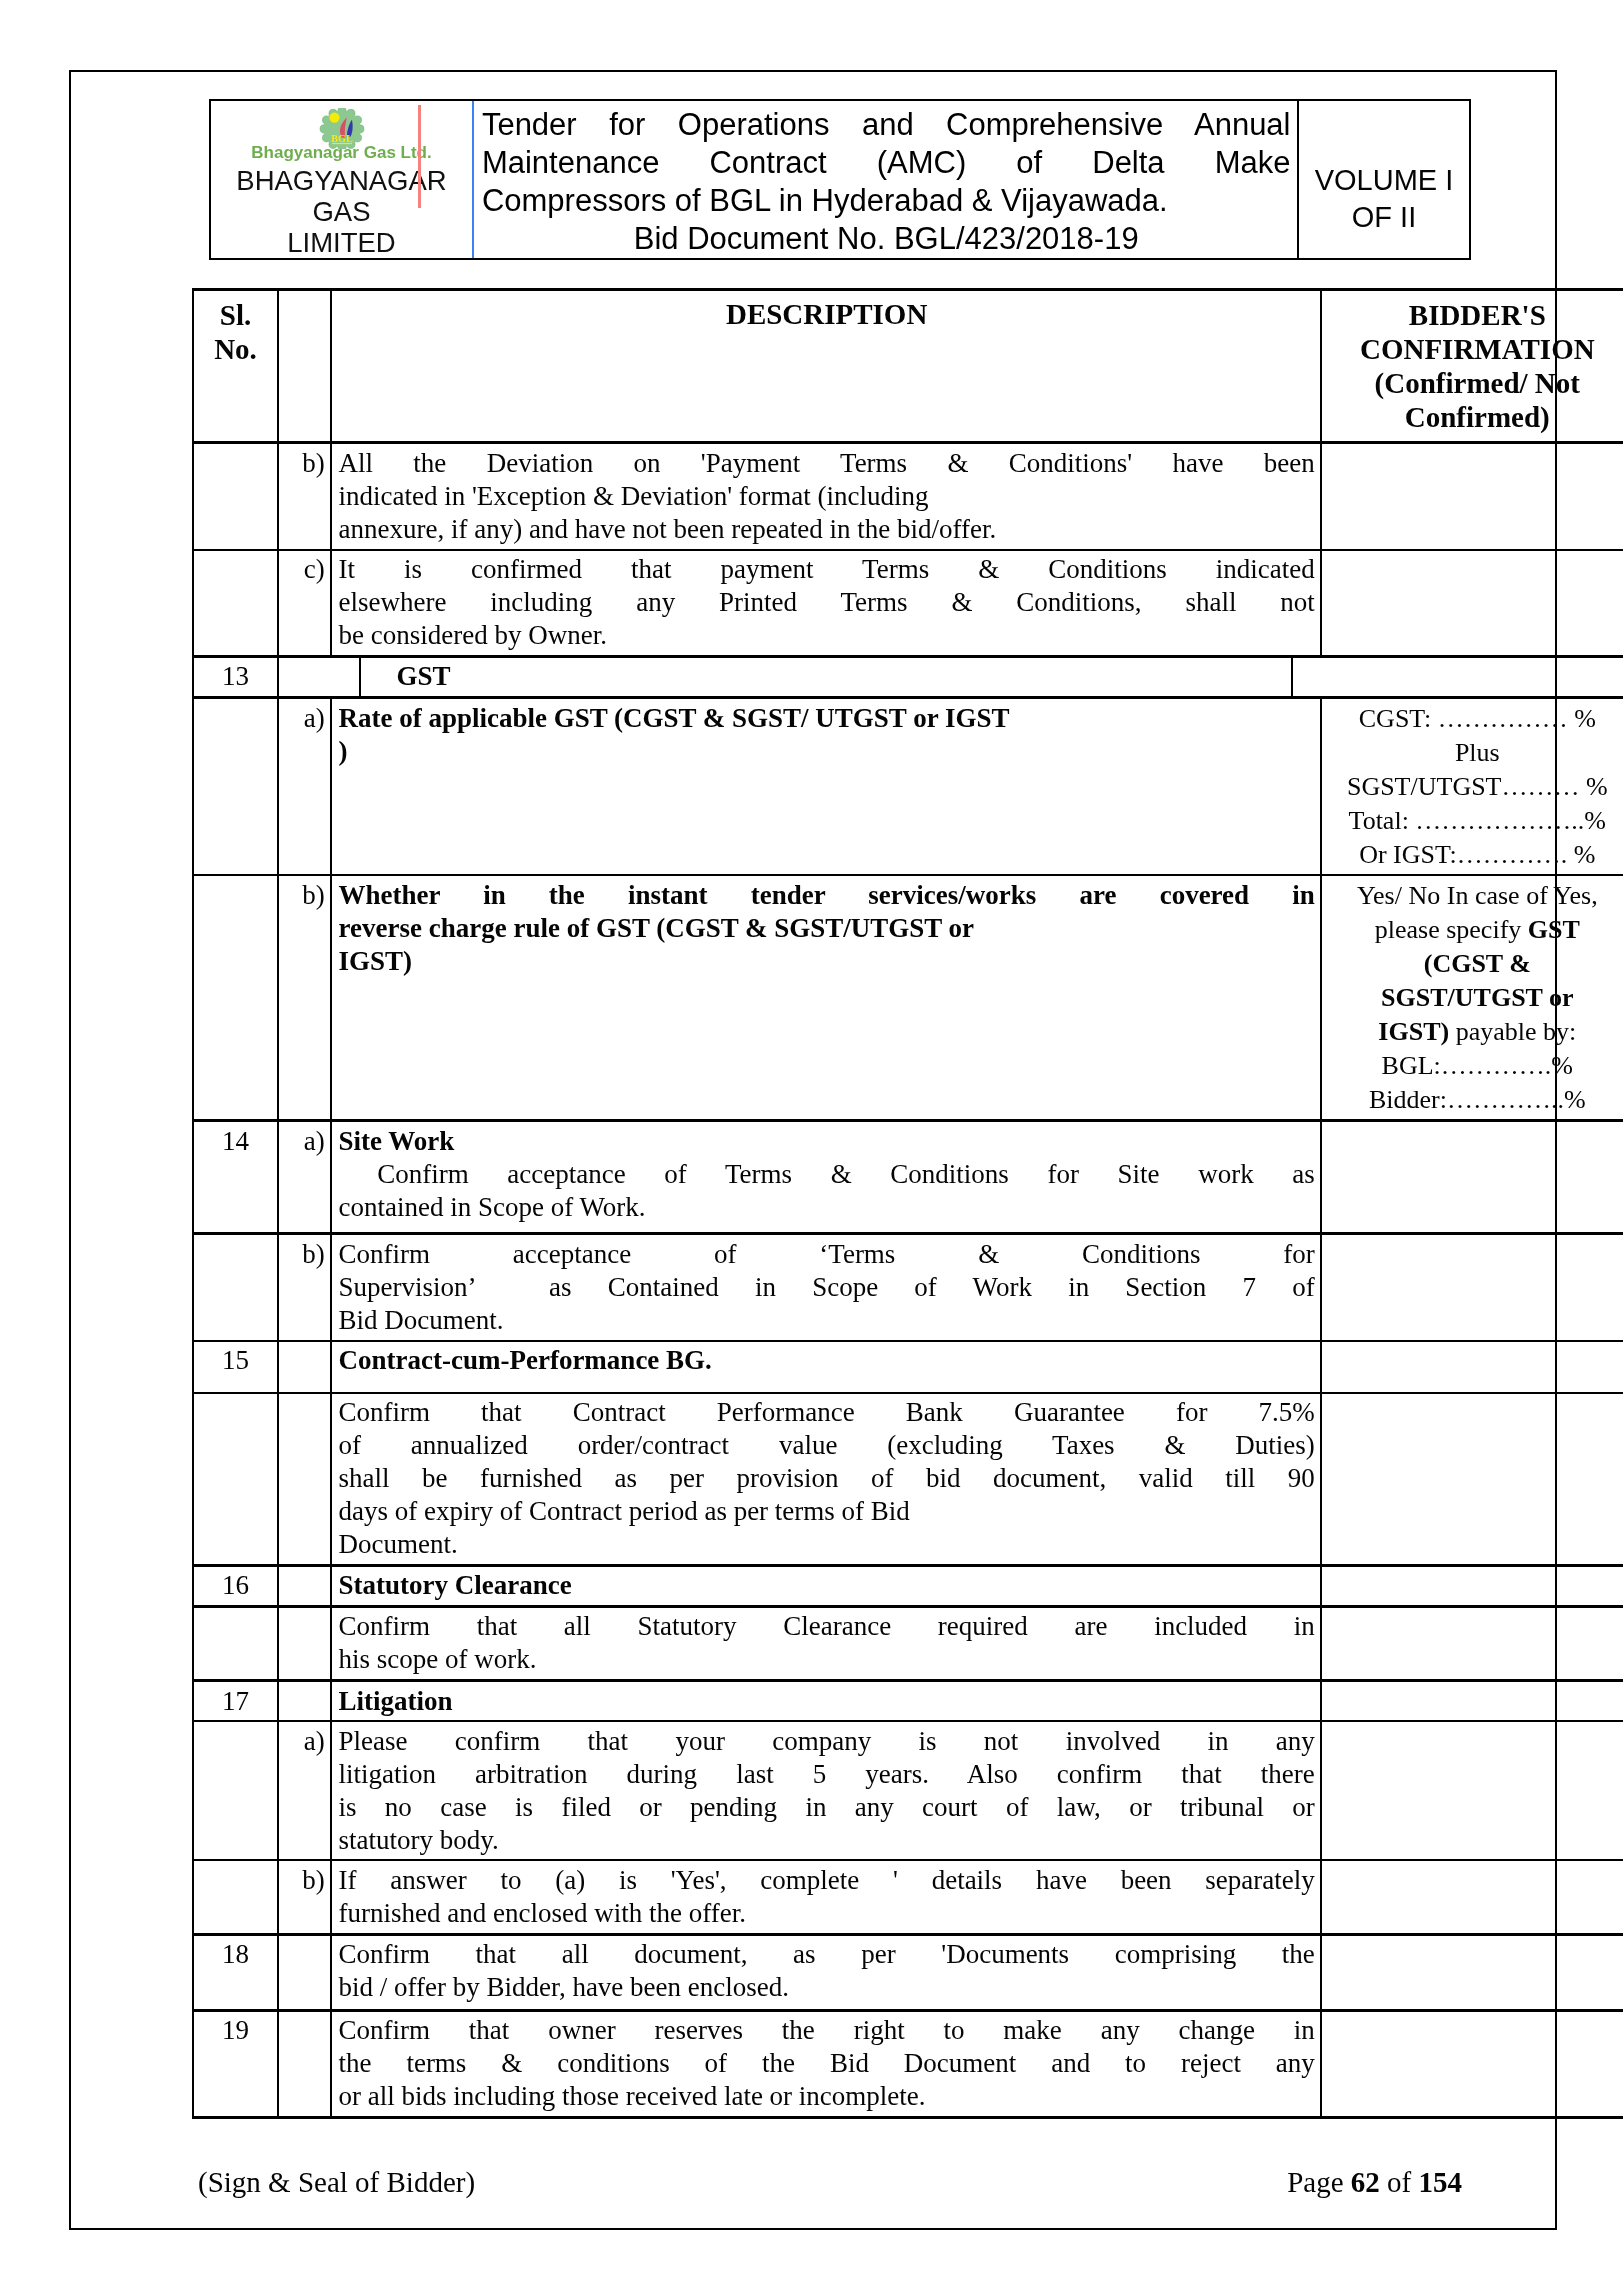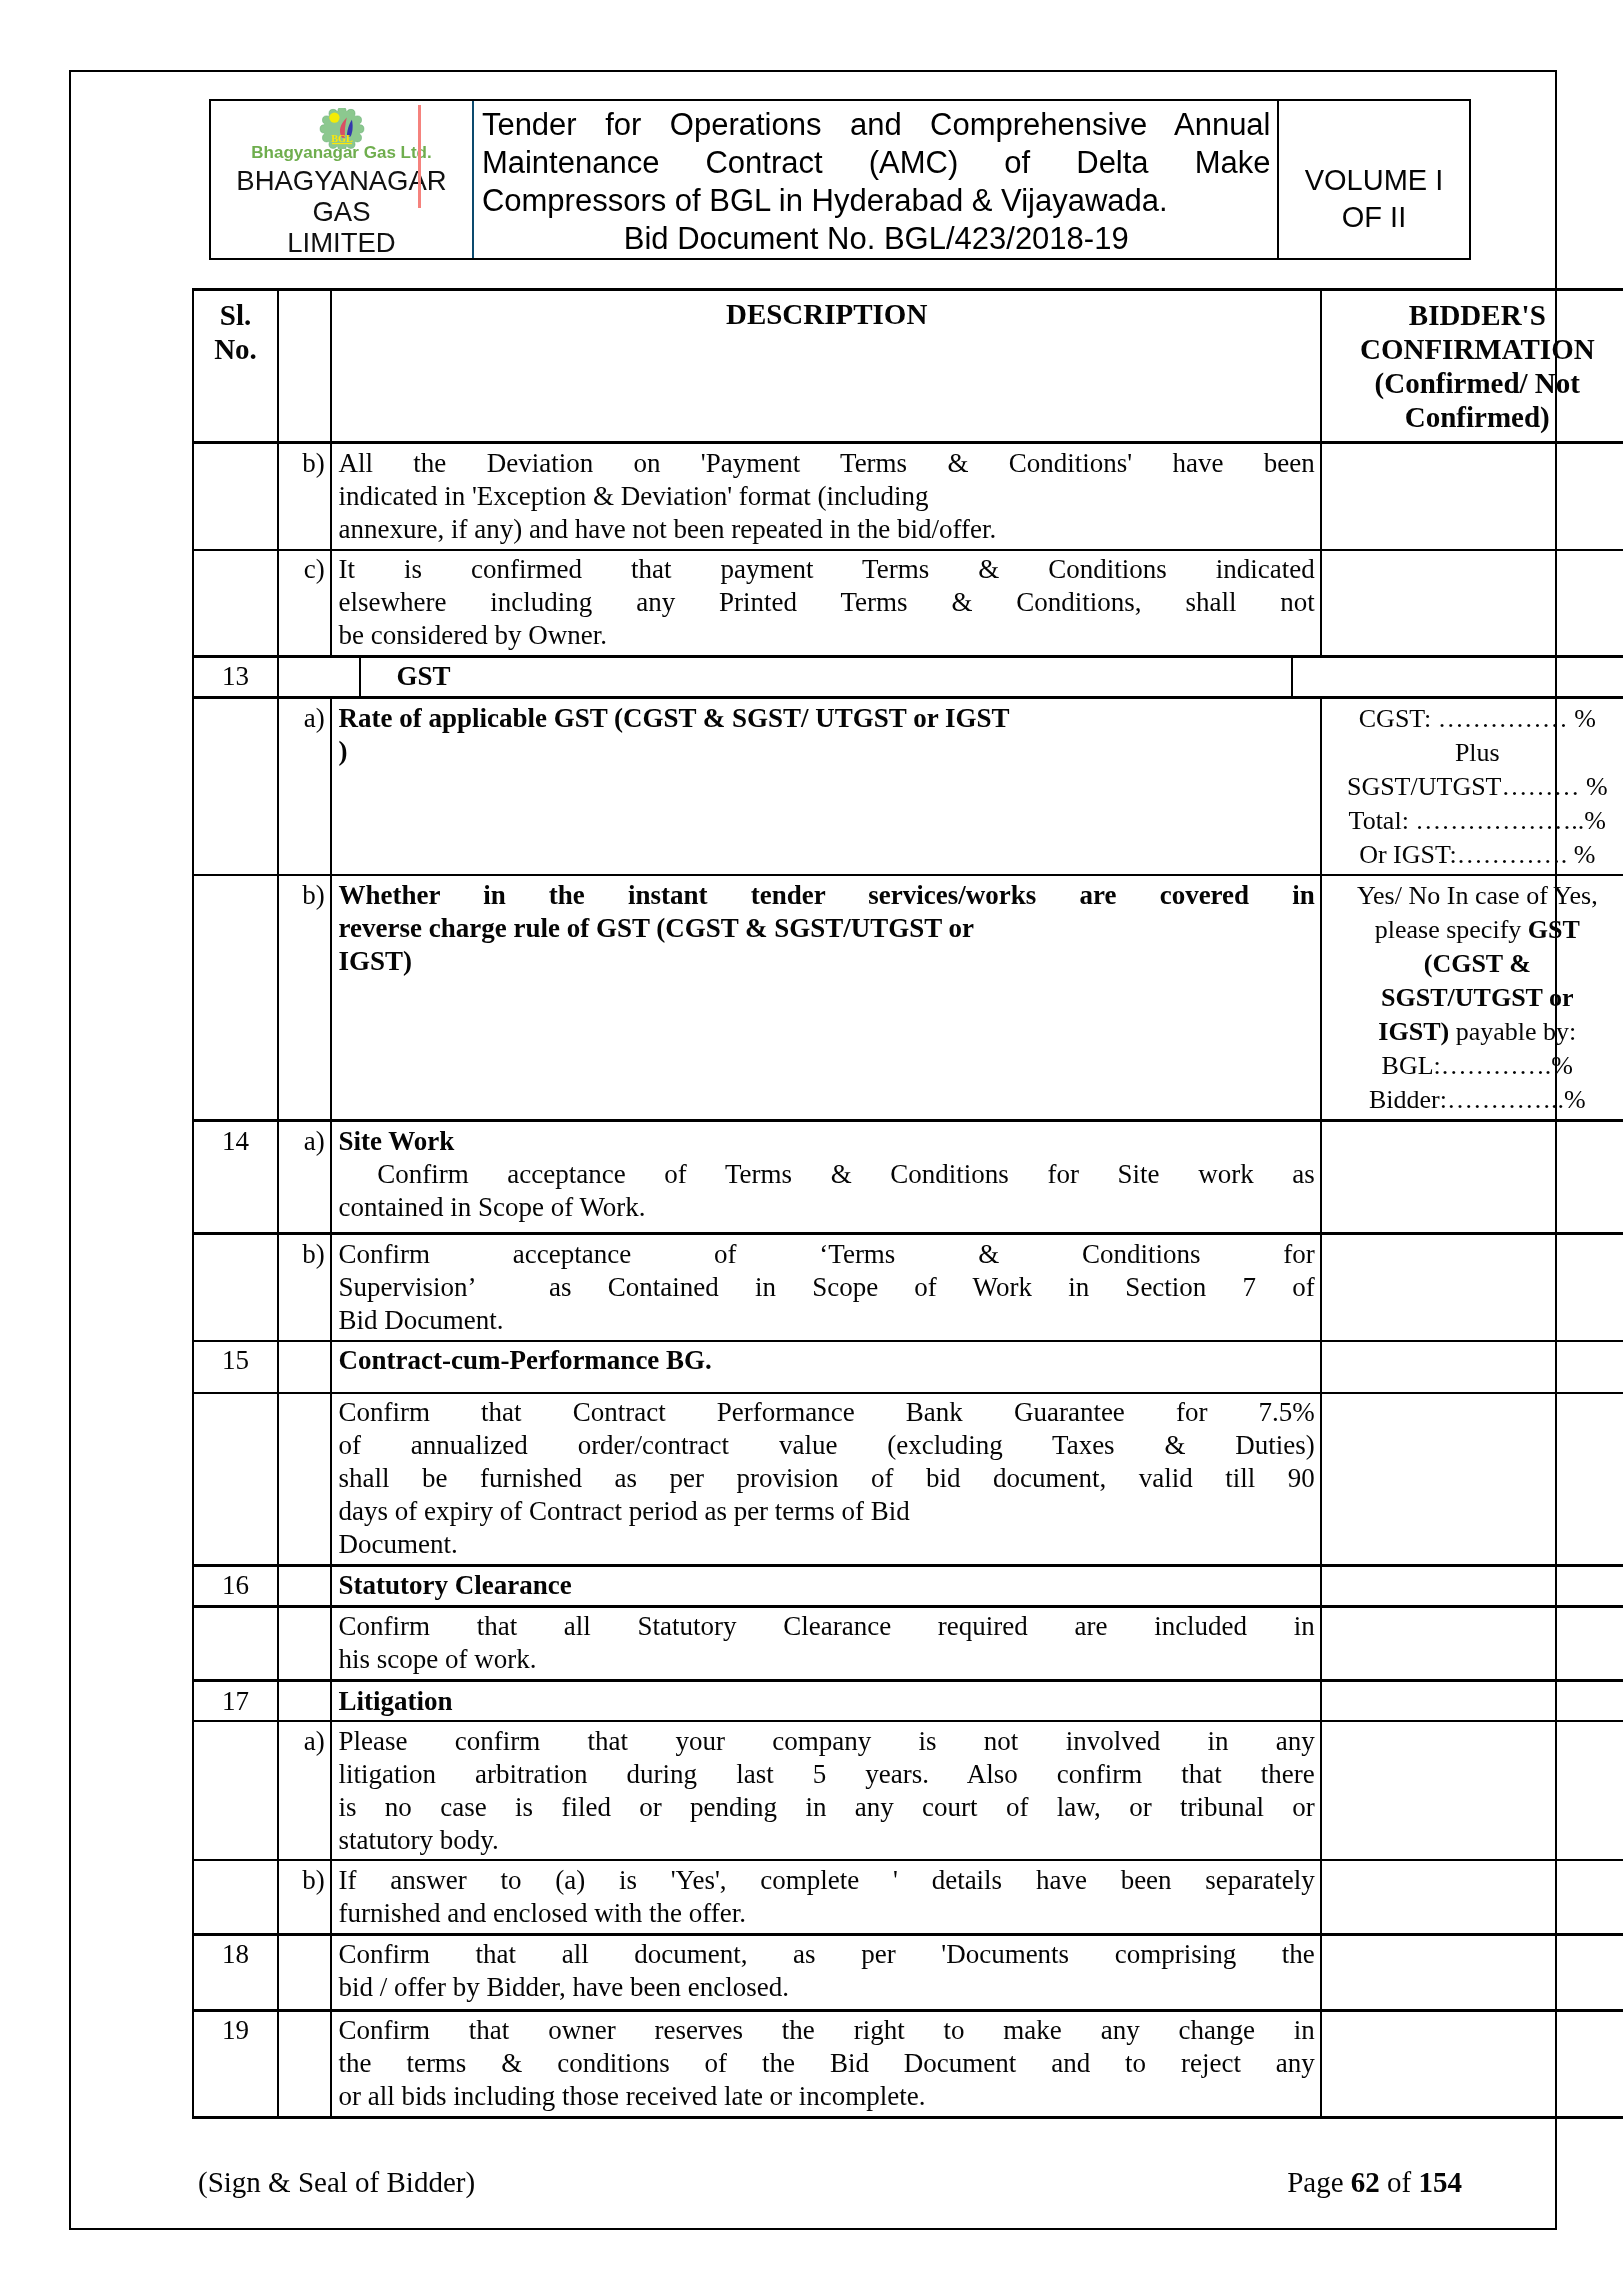--- a/index.html
+++ b/index.html
@@ -4,32 +4,32 @@
 <style>
   html,body{margin:0;padding:0;background:#9a9a9a;}
   .page{position:relative;width:1623px;height:2295px;background:#ffffff;overflow:hidden;
         font-family:"Liberation Serif","DejaVu Serif",serif;color:#050505;}
   .page-border{position:absolute;left:69px;top:70px;width:1484px;height:2156px;
         border:2px solid #000;}
   
   .header-box{position:absolute;left:209px;top:99px;width:1262px;height:161px;
         display:flex;border:2px solid #000;box-sizing:border-box;
         font-family:"Liberation Sans","DejaVu Sans",sans-serif;}
-  .logo-cell{width:263px;border-right:2px solid #0c4a6e;box-sizing:border-box;position:relative;
+  .logo-cell{width:263px;border-right:2px solid #3b82f6;box-sizing:border-box;position:relative;
         display:flex;flex-direction:column;align-items:center;overflow:hidden;}
   .logo-svg{margin-top:6.5px;}
   .logo-subtitle{font-size:17px;font-weight:bold;line-height:17px;margin-top:-5.2px;letter-spacing:0px;}
   .org-name{font-size:27.5px;line-height:31px;text-align:center;margin-top:3.9px;color:#111;}
   .red-line{position:absolute;left:207px;top:3.9px;width:2.6px;height:103px;}
   .title-cell{flex:1;border-right:2px solid #000;box-sizing:border-box;
         padding:5.2px 6.5px 0 7.9px;font-size:31px;line-height:38px;color:#000;}
   .title-line{text-align:justify;}
   .title-line.tjl{text-align:justify;text-align-last:justify;}
   .title-line.tcenter{text-align:center;}
-  .volume-cell{width:190px;display:flex;flex-direction:column;justify-content:center;
+  .volume-cell{width:170px;display:flex;flex-direction:column;justify-content:center;
         align-items:center;font-size:29px;line-height:37px;margin-top:39px;}
   
   .main-table{position:absolute;left:192px;top:288px;width:1440px;box-sizing:border-box;
         border:2px solid #000;border-top-width:3.9px;border-bottom-width:3.9px;}
   .trow{display:flex;align-items:stretch;}
   .bt-thin{border-top:2px solid #000;}
   .bt-thick{border-top:3.9px solid #000;}
   .c{box-sizing:border-box;padding:2.6px 0;}
   .c1{width:85px;border-right:2px solid #000;text-align:center;font-size:27px;line-height:33px;}
   .c2{width:53px;border-right:2px solid #000;text-align:right;padding-right:5.2px;

